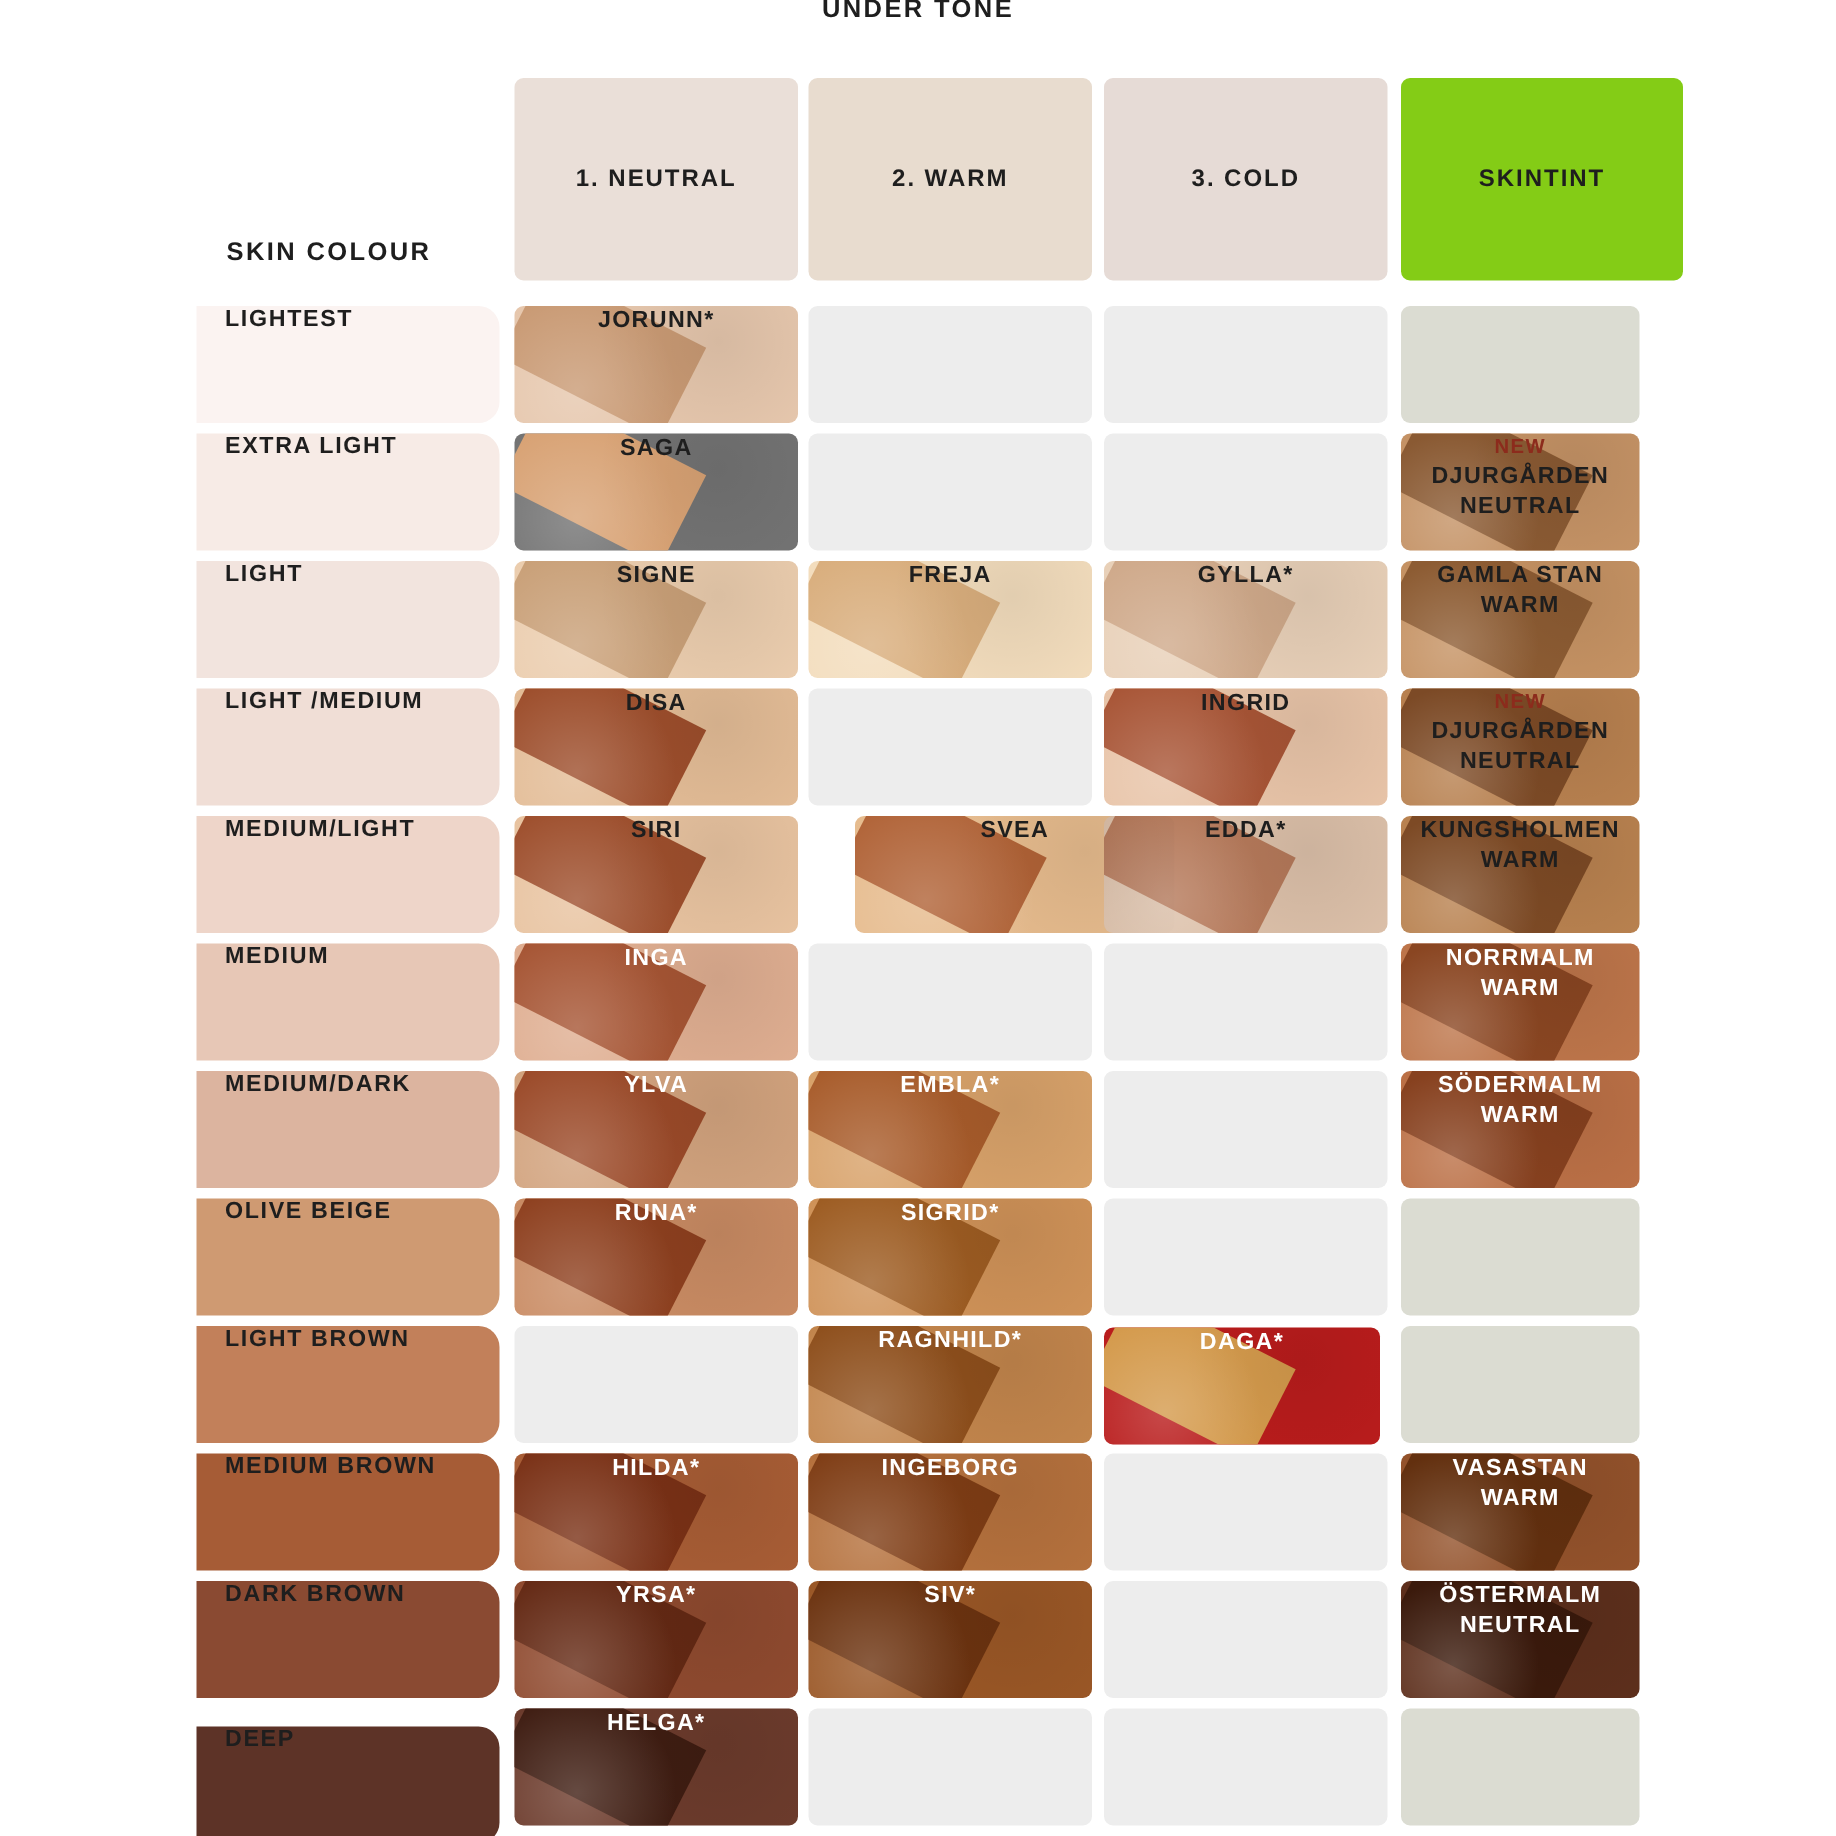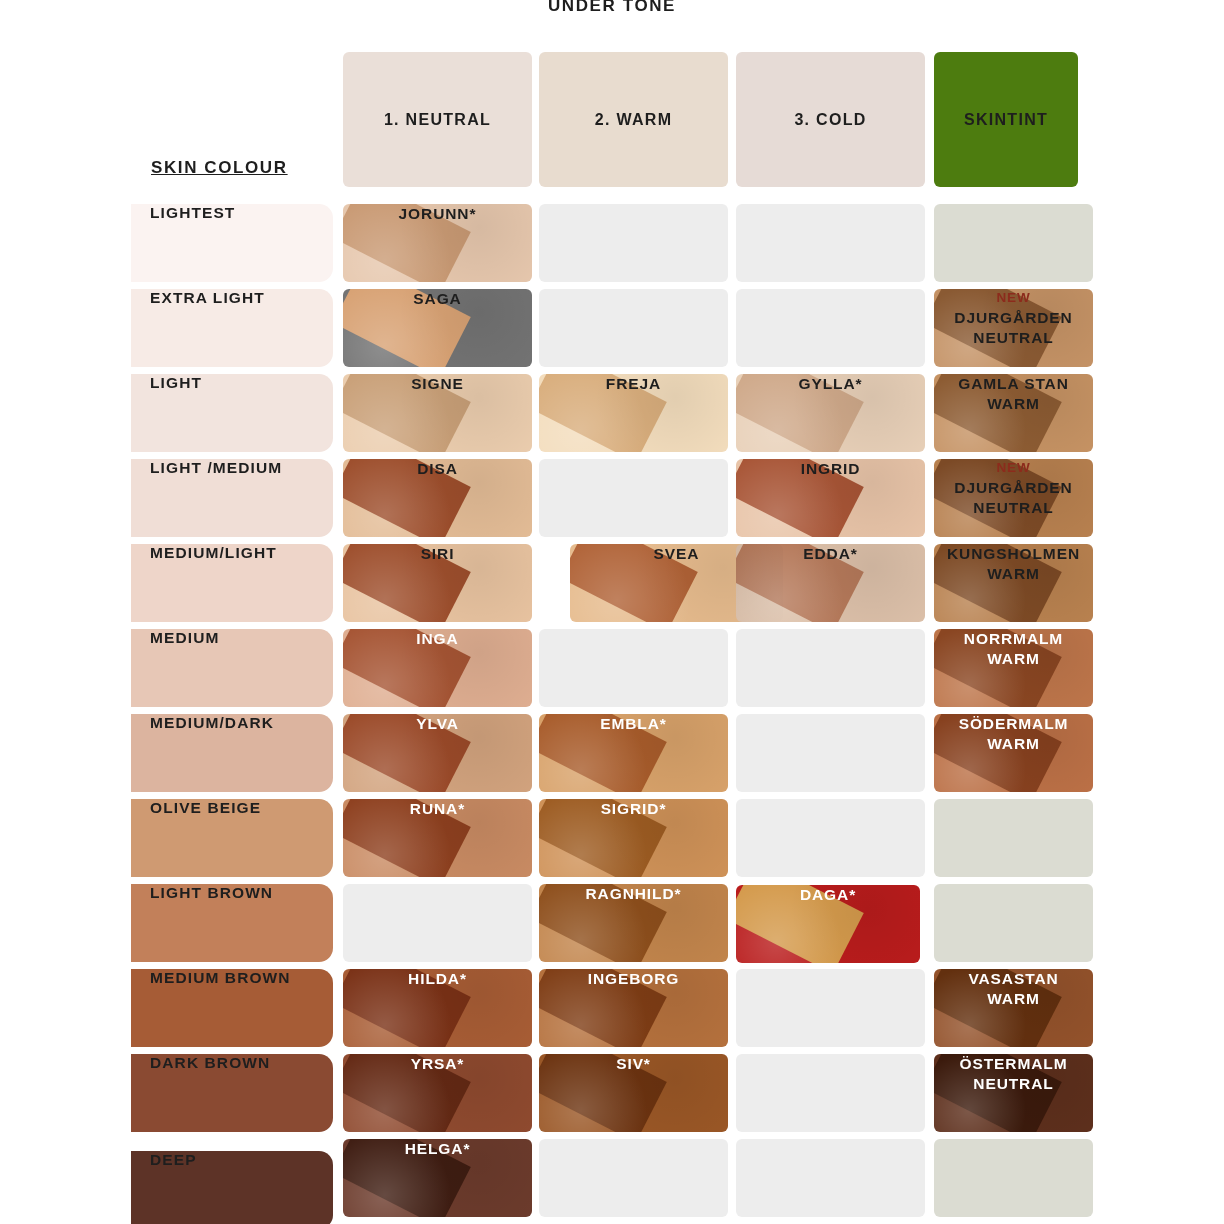--- a/index.html
+++ b/index.html
@@ -31,21 +31,20 @@
   }
 
   .skincolour-title {
     position: absolute;
     left: 151px;
     top: 158px;
     font-size: 17px;
     font-weight: 700;
     letter-spacing: 1.6px;
     color: #1e1e1e;
-    text-decoration: underline;
   }
 
   
   .col-head {
     position: absolute;
     top: 52px;
     height: 135px;
     border-radius: 6px;
     display: flex;
     align-items: center;
@@ -134,21 +133,21 @@
   <div id="cols">
       <div class="col-head" style="left: 343px; width: 189px; background: rgb(234, 223, 216);">
         <span style="display: block;">1. NEUTRAL</span>
       </div>
       <div class="col-head" style="left: 539px; width: 189px; background: rgb(232, 220, 207);">
         <span style="display: block;">2. WARM</span>
       </div>
       <div class="col-head" style="left: 736px; width: 189px; background: rgb(230, 219, 214);">
         <span style="display: block;">3. COLD</span>
       </div>
-      <div class="col-head" style="left: 934px; width: 144px; background: #4d7c0f;">
+      <div class="col-head" style="left: 934px; width: 188px; background: #84cc16;">
         <span style="display: block;">SKIN</span>
         <span style="display: block;">TINT</span>
       </div>
     </div>
   <div id="rows">
       <div class="row-label" style="top: 204px; background: rgb(251, 243, 241);">
         <span>LIGHTEST</span>
       </div>
       <div class="cell filled" style="left: 343px; width: 189px; top: 204px; background: rgb(230, 199, 173); color: rgb(30, 30, 30); --stroke: #c99a74;">
         <div class="lbl"><span>JORUNN*</span></div>

